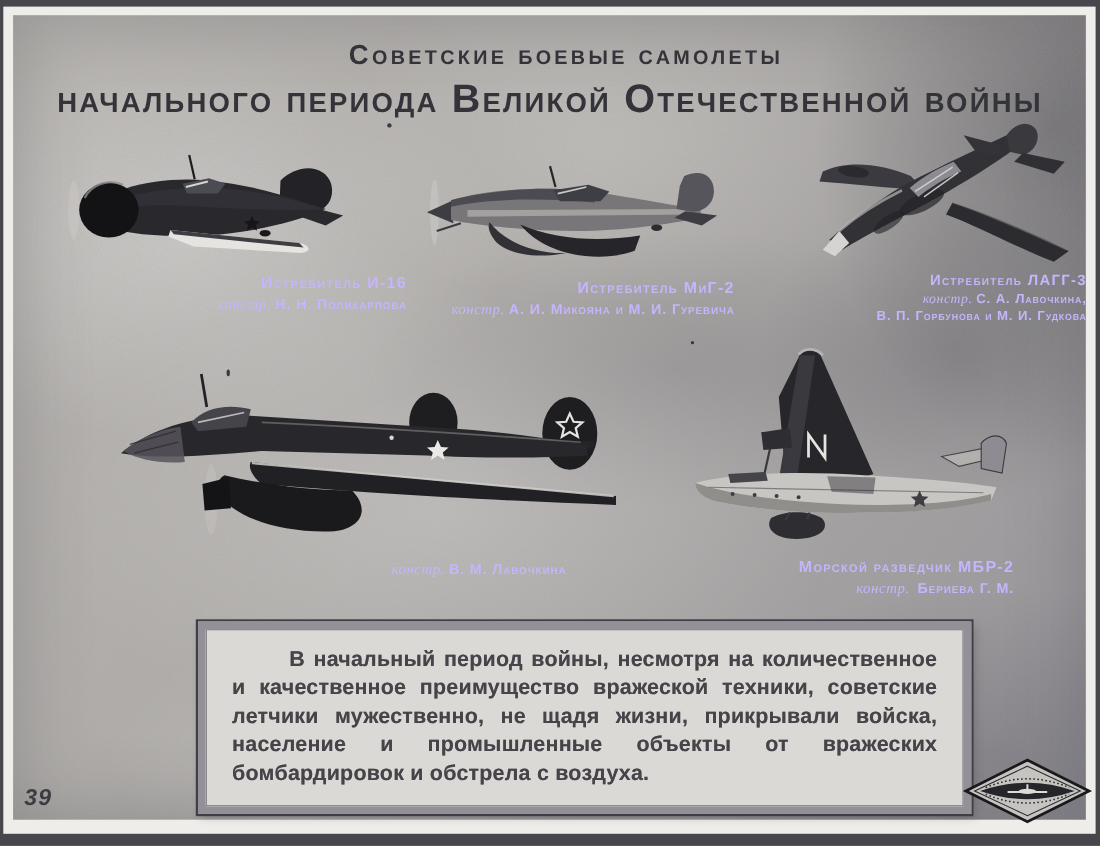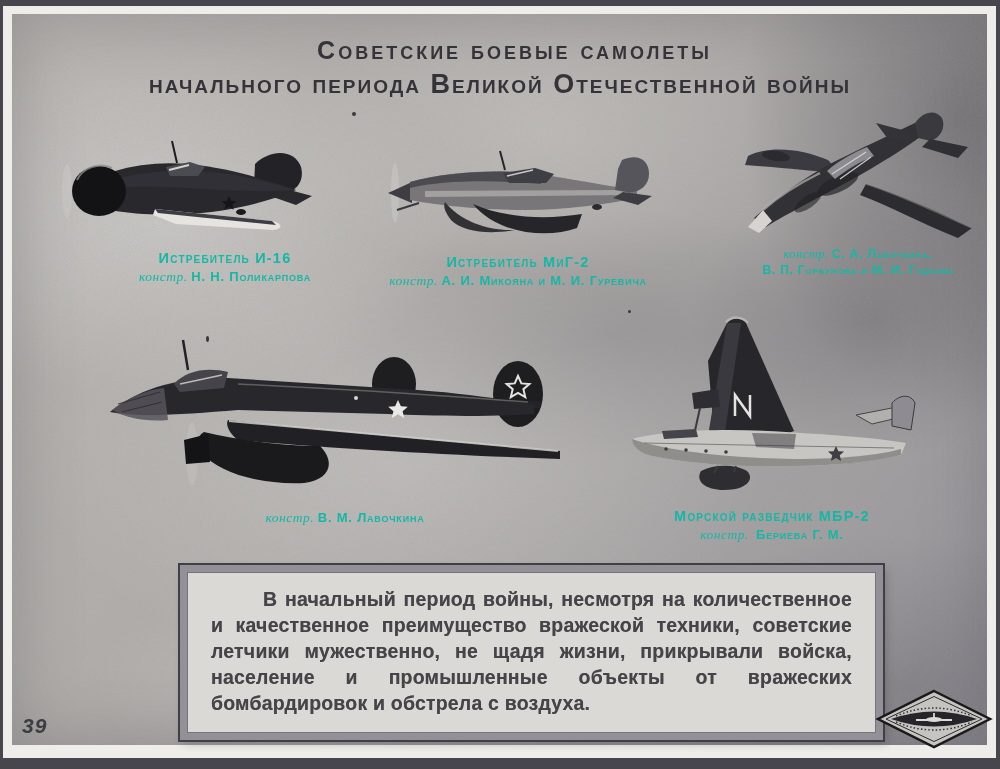--- a/index.html
+++ b/index.html
@@ -30,24 +30,24 @@
   }
   .grain{position:absolute;inset:0;width:100%;height:100%;pointer-events:none;opacity:.5;}
   .speck{position:absolute;background:#3a393f;border-radius:50%;}
 
   
   .title{
     position:absolute;top:36px;left:0;right:0;text-align:center;
     color:#343339;font-weight:bold;font-variant:small-caps;
   }
   .title .l1{font-size:25px;letter-spacing:3px;margin-left:29px;}
-  .title .l2{font-size:27px;letter-spacing:2px;margin-top:4px;}
-
-  
-  .cap{position:absolute;text-align:center;color:#14b8a6;line-height:17px;}
+  .title .l2{font-size:36px;letter-spacing:2px;margin-top:4px;}
+
+  
+  .cap{position:absolute;text-align:right;color:#c4b5fd;line-height:17px;}
   .cap .name{font-size:14.5px;font-weight:bold;font-variant:small-caps;letter-spacing:1.2px;}
   .cap .sub{font-size:13px;margin-top:1px;}
   .cap .constr{font-family:"Liberation Serif", serif;font-style:italic;font-size:13.5px;letter-spacing:.5px;}
   .cap .names{font-weight:bold;font-variant:small-caps;letter-spacing:.8px;}
   .cap.small .name{font-size:13.5px;}
   .cap.small .sub{font-size:12px;line-height:15px;}
   .cap.small .constr{font-size:12.5px;}
 
   .plane{position:absolute;}
 
@@ -147,20 +147,21 @@
   <path d="M109,77 C121,66 137,58 149,53 L156,62 C141,68 127,77 117,85 Z" fill="#8c8b91"></path>
   <path d="M114,80 L148,58 M122,85 L153,63" stroke="#d8d6d2" stroke-width="1.3" opacity=".9"></path>
   <path d="M148,90 C182,101 216,116 254,134 L240,144 C206,131 172,112 142,101 Z" fill="#2c2b30"></path>
   <path d="M148,90 C185,102 222,120 254,134" stroke="#8f8d89" stroke-width="1.5" opacity=".5" fill="none"></path>
   <path d="M197,29 C205,17 218,15 224,24 C228,33 223,43 213,47 L200,44 Z" fill="#3a393e"></path>
   <path d="M212,45 L250,53 L240,64 L204,53 Z" fill="#302f34"></path>
   <path d="M188,37 L158,29 L170,45 L196,47 Z" fill="#343338"></path>
   <ellipse cx="90" cy="108" rx="16" ry="6" fill="#212125" opacity=".6" transform="rotate(-35 90 108)"></ellipse>
 </svg>
 <div class="cap small" style="left:728px;top:246px;width:260px;">
+  <div class="name">Истребитель ЛАГГ-3</div>
   <div class="sub"><span class="constr">констр.</span> <span class="names">С. А. Лавочкина,</span></div>
   <div class="sub"><span class="names">В. П. Горбунова и М. И. Гудкова</span></div>
 </div>
 
 <svg class="plane" style="left:88px;top:312px;" width="484" height="198" viewBox="0 0 484 198" xmlns="http://www.w3.org/2000/svg">
   <ellipse cx="104" cy="142" rx="6" ry="32" fill="rgba(210,208,204,0.25)"></ellipse>
   <ellipse cx="306" cy="72" rx="22" ry="27" fill="#1e1e21"></ellipse>
   <ellipse cx="430" cy="82" rx="25" ry="33" fill="#1e1e21"></ellipse>
   <path d="M430,64 l3.4,7.4 8,.6 -6,5.2 1.9,7.9 -7.3,-4.3 -7.2,4.3 1.9,-7.9 -6,-5.2 8,-.6 Z" fill="none" stroke="#e6e4e0" stroke-width="2"></path>
   <path d="M282,92 L452,89 L452,96 L282,101 Z" fill="#242428"></path>

